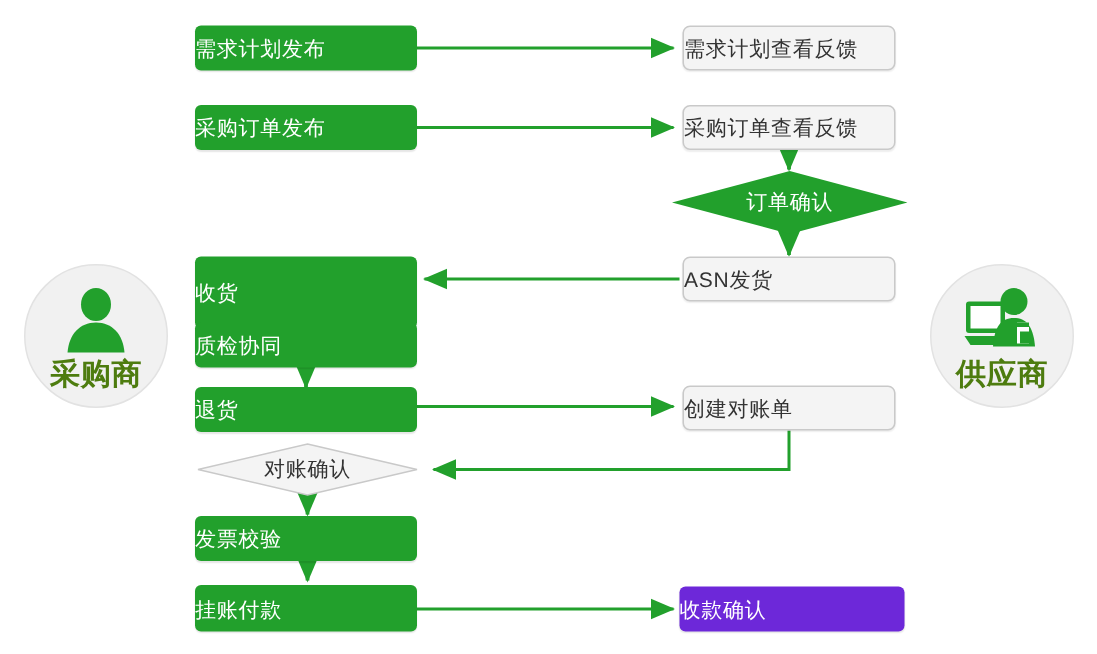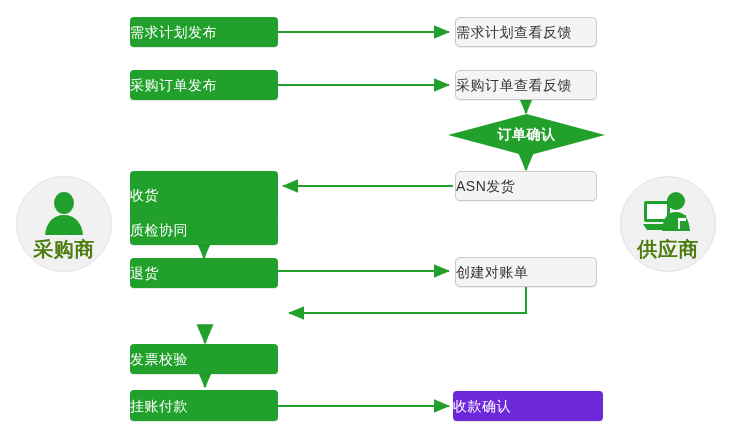--- a/index.html
+++ b/index.html
@@ -65,21 +65,21 @@
     left: 0;
     top: 0;
   }
   .diamond-label {
     position: relative;
     z-index: 2;
     font-size: 14px;
     white-space: nowrap;
     letter-spacing: 0.5px;
   }
-  .diamond-green .diamond-label { color: #ffffff; font-weight: bold; }
+  .diamond-green .diamond-label { color: #ffffff; }
   .diamond-white .diamond-label { color: #333333; }
 
   .actor {
     position: absolute;
     width: 96px;
     height: 96px;
     border-radius: 50%;
     background: #f1f1f1;
     border: 1px solid #e2e2e2;
     z-index: 3;
@@ -208,20 +208,26 @@
   </div>
 
   <div class="node node-green" style="left:130px; top:215px; width:148px; height:30px;">
     <span>质检协同</span>
   </div>
 
   <div class="node node-green" style="left:130px; top:258px; width:148px; height:30px;">
     <span>退货</span>
   </div>
 
+  <div class="diamond-wrap diamond-white" style="left:131px; top:295px; width:148px; height:36px;">
+    <svg width="148" height="36" viewBox="0 0 148 36">
+      <polygon points="74,1 147,18 74,35 1,18" fill="#f4f4f4" stroke="#c9c9c9" stroke-width="1"></polygon>
+    </svg>
+    <span class="diamond-label">对账确认</span>
+  </div>
 
   <div class="node node-green" style="left:130px; top:344px; width:148px; height:30px;">
     <span>发票校验</span>
   </div>
 
   <div class="node node-gray" style="left:455px; top:17px; width:142px; height:30px;">
     <span>需求计划查看反馈</span>
   </div>
 
   <div class="node node-green" style="left:130px; top:390px; width:148px; height:31px;">

